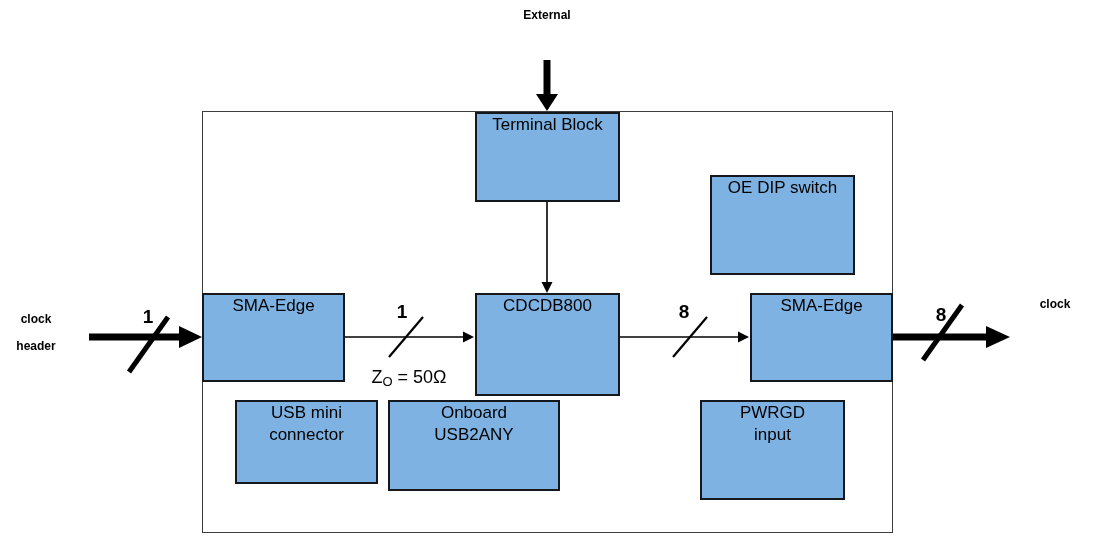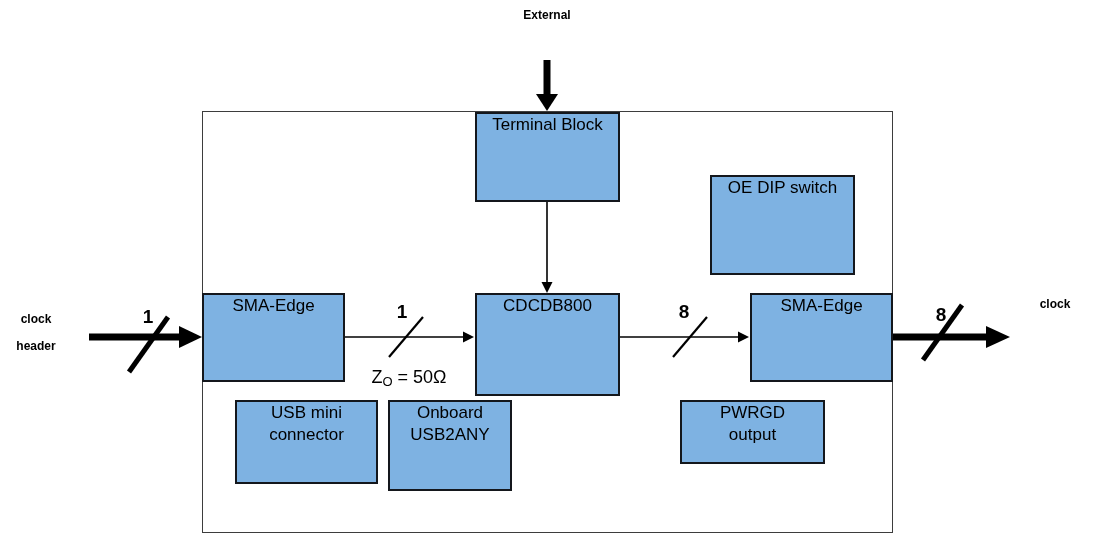--- a/index.html
+++ b/index.html
@@ -41,22 +41,22 @@
     font-size: 17px;
     line-height: 22px;
     color: var(--text-color);
   }
   .blk-terminal  { left: 475px; top: 112px; width: 145px; height: 90px; }
   .blk-oedip     { left: 710px; top: 175px; width: 145px; height: 100px; }
   .blk-sma-in    { left: 202px; top: 293px; width: 143px; height: 89px; }
   .blk-cdcdb800  { left: 475px; top: 293px; width: 145px; height: 103px; }
   .blk-sma-out   { left: 750px; top: 293px; width: 143px; height: 89px; }
   .blk-usbmini   { left: 235px; top: 400px; width: 143px; height: 84px; }
-  .blk-usb2any   { left: 388px; top: 400px; width: 124px; height: 91px; }
-  .blk-pwrgd     { left: 680px; top: 400px; width: 145px; height: 64px; }
+  .blk-usb2any   { left: 388px; top: 400px; width: 172px; height: 91px; }
+  .blk-pwrgd     { left: 700px; top: 400px; width: 145px; height: 100px; }
 
   .outside-label {
     position: absolute;
     font-weight: bold;
     font-size: 12px;
     line-height: 27px;
     text-align: center;
     color: var(--text-color);
   }
   .lbl-external { left: 482px; top: 2px;   width: 130px; }
@@ -173,21 +173,21 @@
     <div>connector</div>
   </div>
 
   <div class="block blk-usb2any">
     <div>Onboard</div>
     <div>USB2ANY</div>
   </div>
 
   <div class="block blk-pwrgd">
     <div>PWRGD</div>
-    <div>output</div>
+    <div>input</div>
   </div>
 
   <div class="outside-label lbl-external">
     <div>External</div>
   </div>
 
   <div class="outside-label lbl-clockin">
     <div>clock</div>
     <div>header</div>
   </div>

